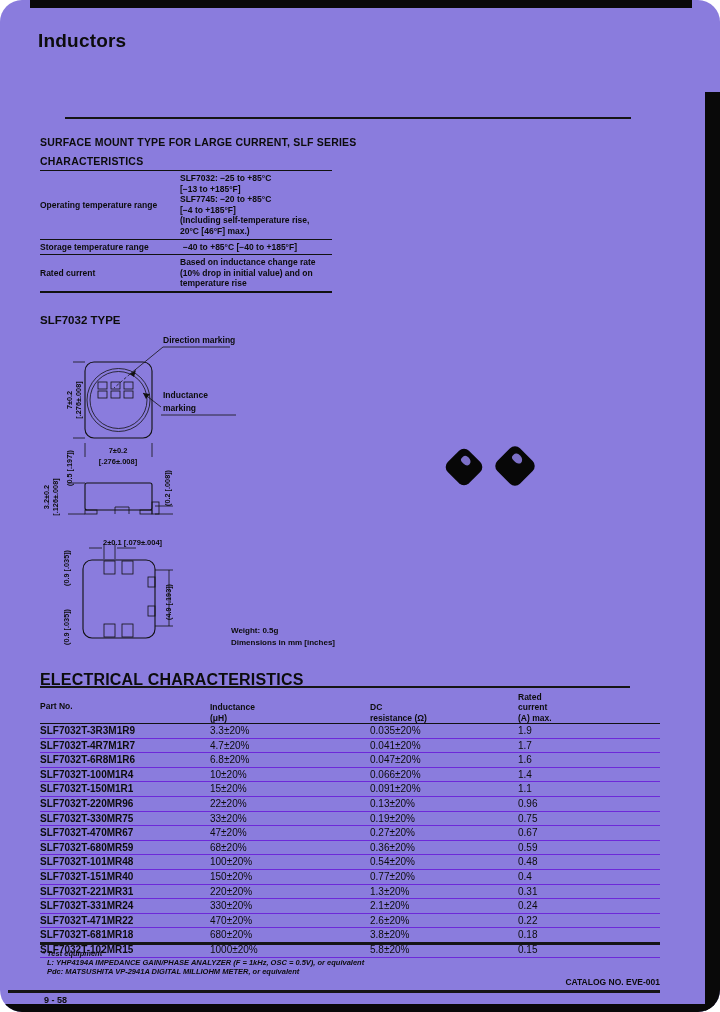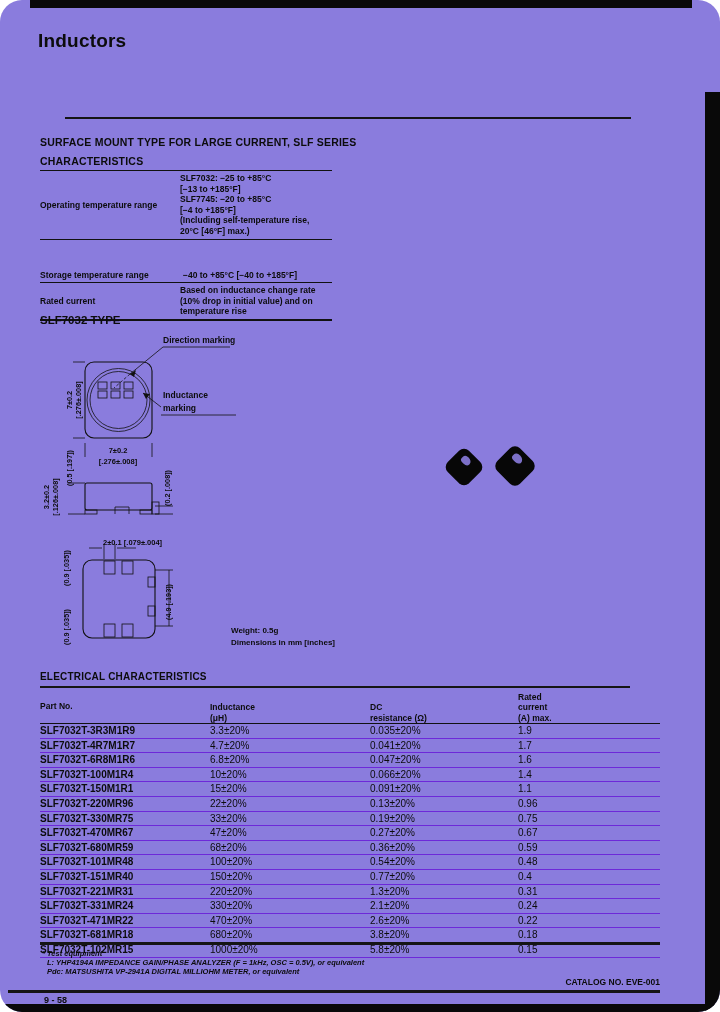--- a/index.html
+++ b/index.html
@@ -59,21 +59,21 @@
       <div class="clabel">Operating temperature range</div>
       <div class="cval">
         <div>SLF7032: −25 to +85°C</div>
         <div>[−13 to +185°F]</div>
         <div>SLF7745: −20 to +85°C</div>
         <div>[−4 to +185°F]</div>
         <div>(Including self-temperature rise,</div>
         <div>20°C [46°F] max.)</div>
       </div>
     </div>
-    <div class="crow" style="min-height:14px;margin-top:28px;">
+    <div class="crow" style="min-height:14px;">
       <div class="clabel">Storage temperature range</div>
       <div class="cval" style="padding-left:5px;">
         <div>−40 to +85°C [−40 to +185°F]</div>
       </div>
     </div>
     <div class="crow" style="min-height:34px;">
       <div class="clabel">Rated current</div>
       <div class="cval">
         <div>Based on inductance change rate</div>
         <div>(10% drop in initial value) and on</div>
@@ -168,21 +168,21 @@
   <div class="vtext" style="left:67px;top:568px;">(0.9 [.035])</div>
   <div class="vtext" style="left:67px;top:627px;">(0.9 [.035])</div>
   <div class="vtext" style="left:169px;top:602px;">(4.9 [.193])</div>
 
   <div class="dimtxt" style="left:231px;top:626px;font-size:8px;">Weight: 0.5g</div>
   <div class="dimtxt" style="left:231px;top:638px;font-size:8px;">Dimensions in mm [inches]</div>
 
   <div class="chip" style="left:449px;top:452px;width:30px;height:30px;border-radius:7px;"></div>
   <div class="chip" style="left:499px;top:450px;width:32px;height:32px;border-radius:7px;"></div>
 
-  <div class="abs h2" style="left:40px;top:671px;font-size:10px;">ELECTRICAL CHARACTERISTICS</div>
+  <div class="abs h2" style="left:40px;top:671px;font-size:16px;">ELECTRICAL CHARACTERISTICS</div>
   <div class="rule" style="left:40px;top:686px;width:590px;height:2px;"></div>
 
   <div class="etable">
     <div class="ehead">
       <div class="part-h">Part No.</div>
       <div>
         <div>Inductance</div>
         <div>(μH)</div>
       </div>
       <div>

